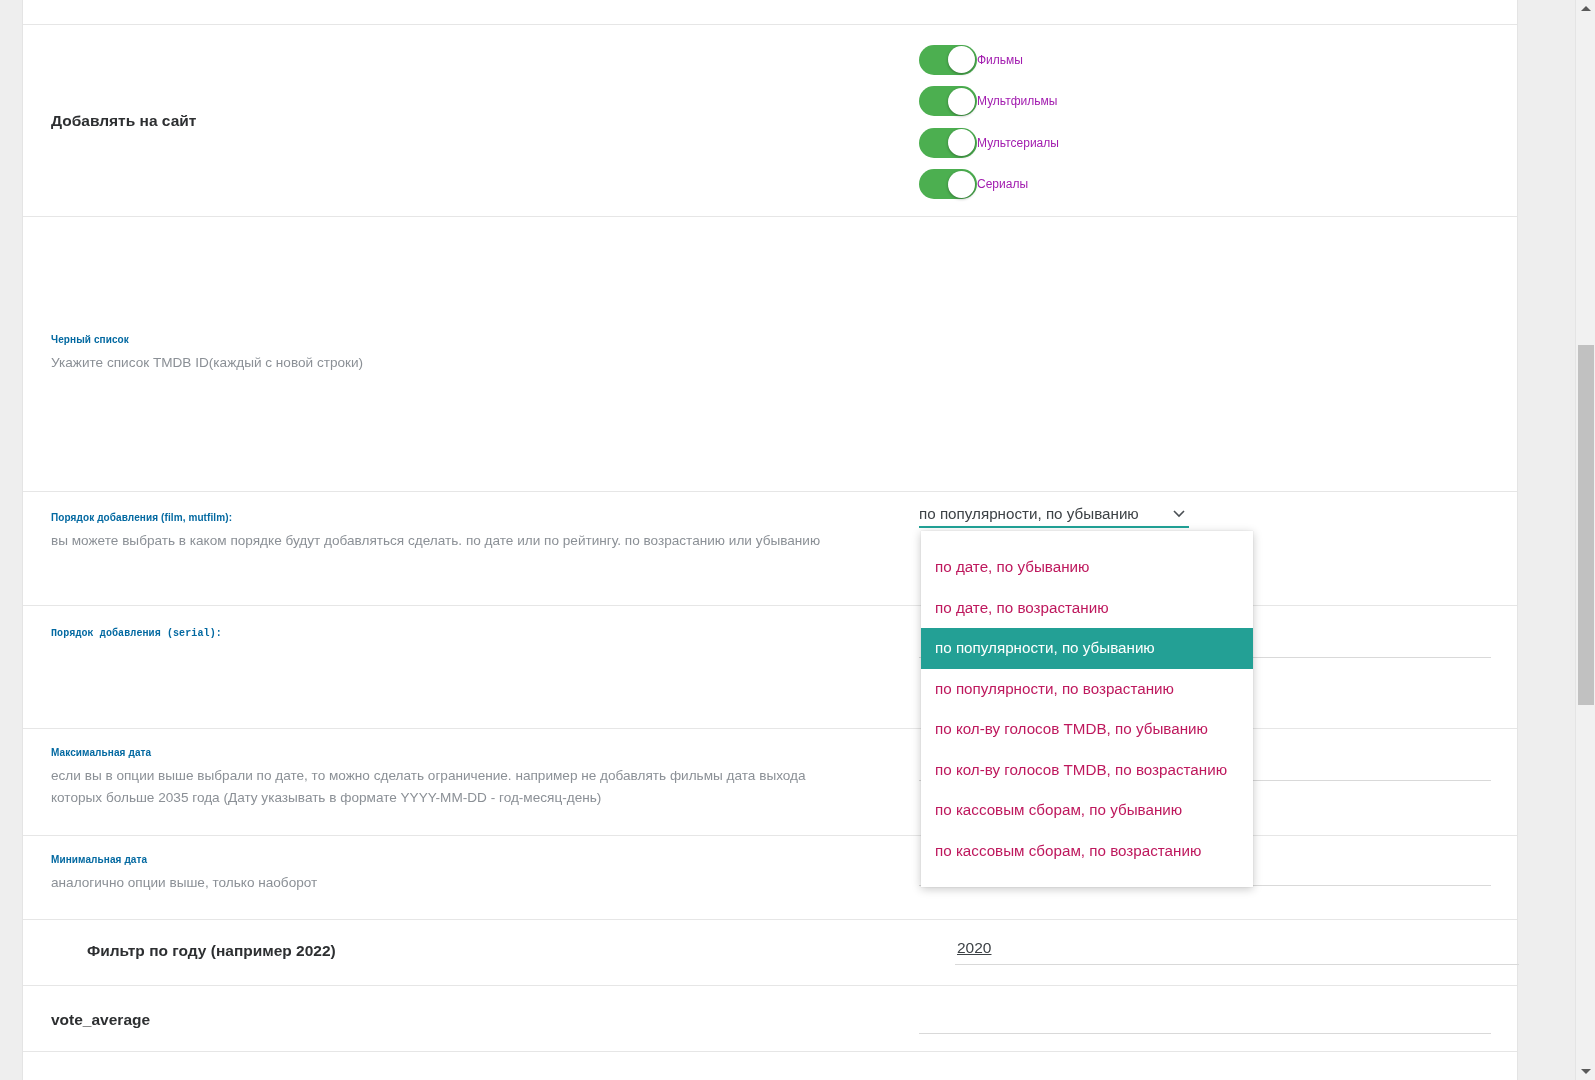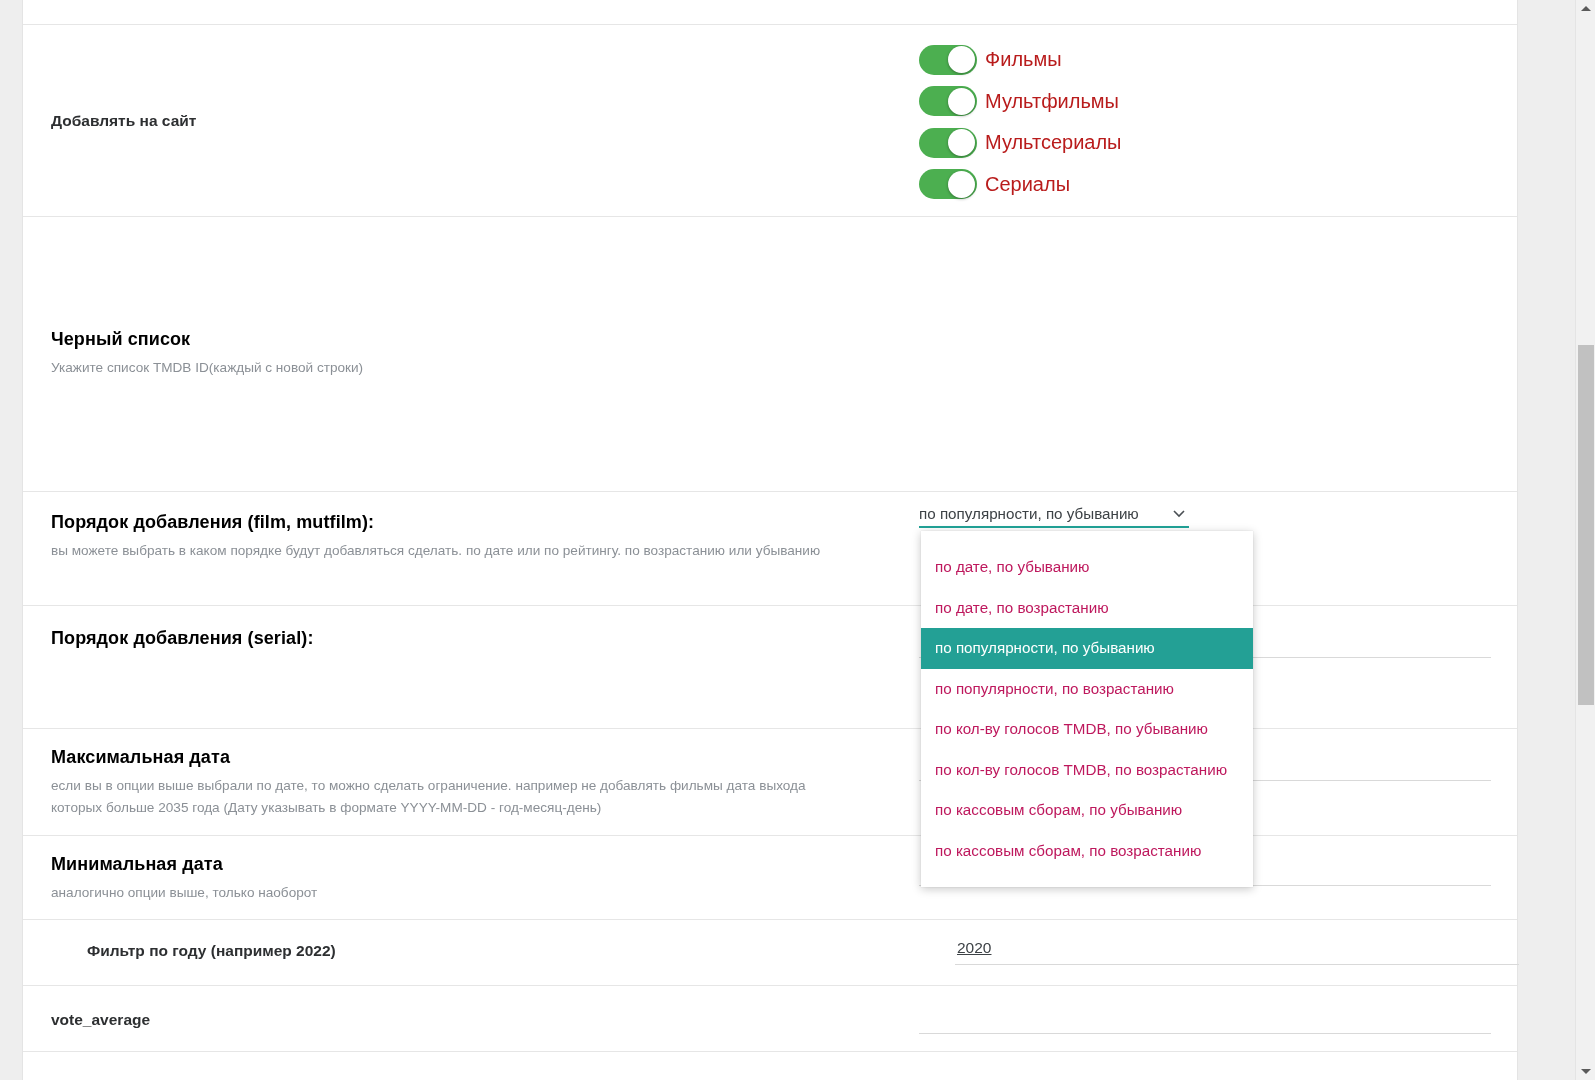--- a/index.html
+++ b/index.html
@@ -42,23 +42,23 @@
     flex: 0 0 896px;
     padding: 0 0 0 28px;
   }
   .row-right {
     flex: 1 1 auto;
     position: relative;
     padding-right: 6px;
   }
 
   .lbl-title {
-    font-size: 18px;
+    font-size: 10px;
     font-weight: bold;
-    color: #000000;
+    color: #0369a1;
     letter-spacing: 0.1px;
   }
   .lbl-desc {
     font-size: 13.6px;
     color: #8b9096;
     line-height: 1.62;
     margin-top: 7px;
     max-width: 800px;
   }
   .lbl-plain {
@@ -99,23 +99,23 @@
     position: absolute;
     top: 1.5px;
     left: 29px;
     width: 27px;
     height: 27px;
     border-radius: 50%;
     background: #ffffff;
     box-shadow: 0 1px 3px rgba(0,0,0,0.35);
   }
   .toggle-label {
-    margin-left: 8px;
-    font-size: 20px;
-    color: #b91c1c;
+    margin-left: 0;
+    font-size: 12px;
+    color: #a21caf;
   }
 
   
   .row-blacklist { height: 275px; }
   .row-blacklist .row-left {
     align-self: center;
     padding-top: 0;
   }
   .ta-wrap {
     position: absolute;
@@ -152,21 +152,21 @@
   
   .row-order1 { height: 114px; }
   .row-order2 { height: 123px; }
   .row-maxdate { height: 107px; }
   .row-mindate { height: 84px; }
   .row-yearfilter { height: 66px; padding-left: 36px; }
   .row-voteavg { height: 66px; }
   .row-tail { height: 28px; border-bottom: none; }
 
   .row-order1 .row-left { padding-top: 20px; }
-  .row-order2 .row-left { padding-top: 22px; }
+  .row-order2 .row-left { padding-top: 22px; font-family: Liberation Mono, monospace; }
   .row-maxdate .row-left { padding-top: 18px; }
   .row-mindate .row-left { padding-top: 18px; }
   .row-yearfilter .row-left { padding-top: 22px; }
   .row-voteavg .row-left { padding-top: 25px; }
 
   
   .uline-input {
     position: absolute;
     left: 0px;
     width: 572px;

